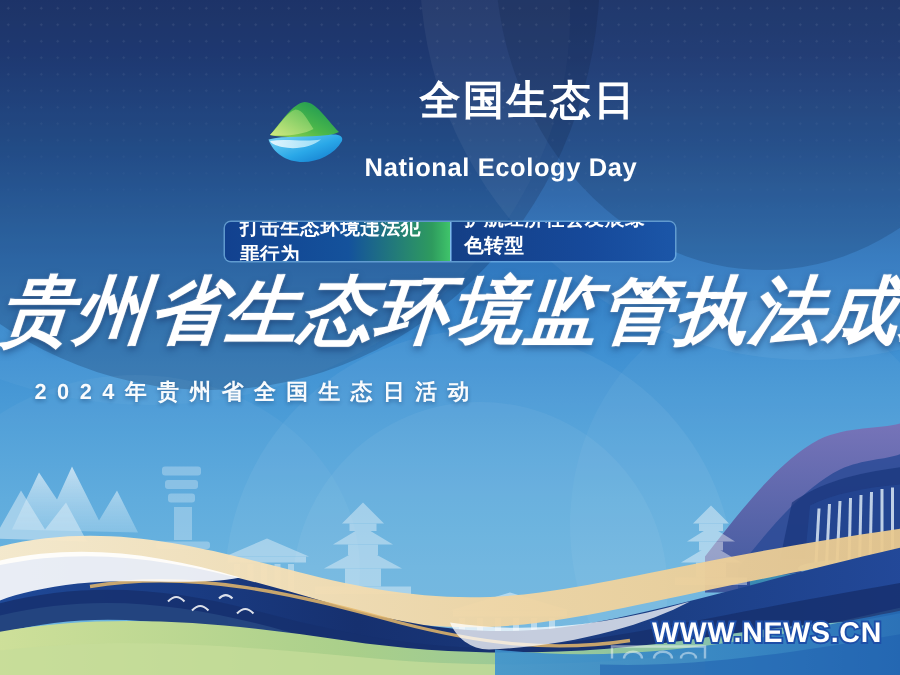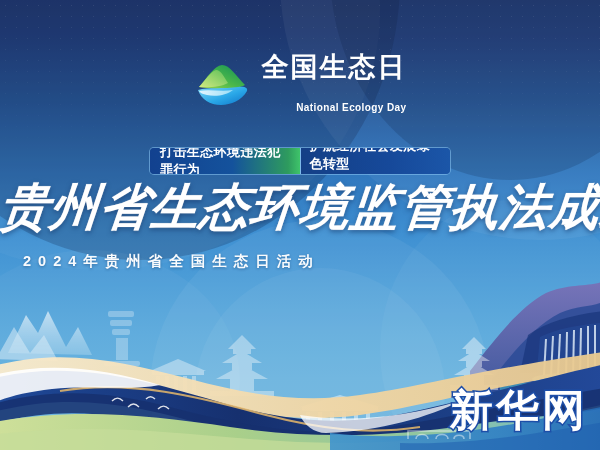--- a/index.html
+++ b/index.html
@@ -29,21 +29,21 @@
     background-size:11px 11px;
     -webkit-mask-image:linear-gradient(180deg,rgba(0,0,0,.9),transparent);
     mask-image:linear-gradient(180deg,rgba(0,0,0,.9),transparent);
   }
 
   
   .logo-row{position:absolute;left:0;right:0;top:54px;display:flex;align-items:center;justify-content:center;gap:10px;}
   .logo-mark{width:58px;height:48px;}
   .logo-text{display:flex;flex-direction:column;align-items:flex-end;line-height:1;}
   .logo-cn{font-size:27px;font-weight:700;color:#ffffff;letter-spacing:2px;}
-  .logo-en{margin-top:22px;font-size:10px;font-weight:700;color:#ffffff;letter-spacing:.4px;}
+  .logo-en{margin-top:22px;font-size:17px;font-weight:700;color:#ffffff;letter-spacing:.4px;}
 
   
   .slogan{
     position:absolute;left:50%;top:148px;transform:translateX(-50%);
     display:flex;align-items:stretch;height:26px;border-radius:4px;overflow:hidden;
     box-shadow:0 0 0 1px rgba(140,200,245,.55);
   }
   .slogan-left{
     display:flex;align-items:center;padding:0 9px 0 10px;
     background:linear-gradient(90deg,#12418f 0%,#14529c 55%,#2e9b5e 92%,#3fc46a 100%);
@@ -289,16 +289,16 @@
 
     <g stroke="#ffffff" stroke-width="1.4" fill="none" opacity=".85">
       <path d="M112 126 c4 -4 7 -4 11 0"></path>
       <path d="M128 132 c4 -4 7 -4 11 0"></path>
       <path d="M146 124 c3 -3 6 -3 9 0"></path>
       <path d="M158 134 c4 -4 7 -4 11 0"></path>
     </g>
   </svg>
 
   <div class="wm">
-    <div class="wm-cn">新华网</div>
+    <div class="wm-en">WWW.NEWS.CN</div>
   </div>
 
 </div>
 
 </body></html>

